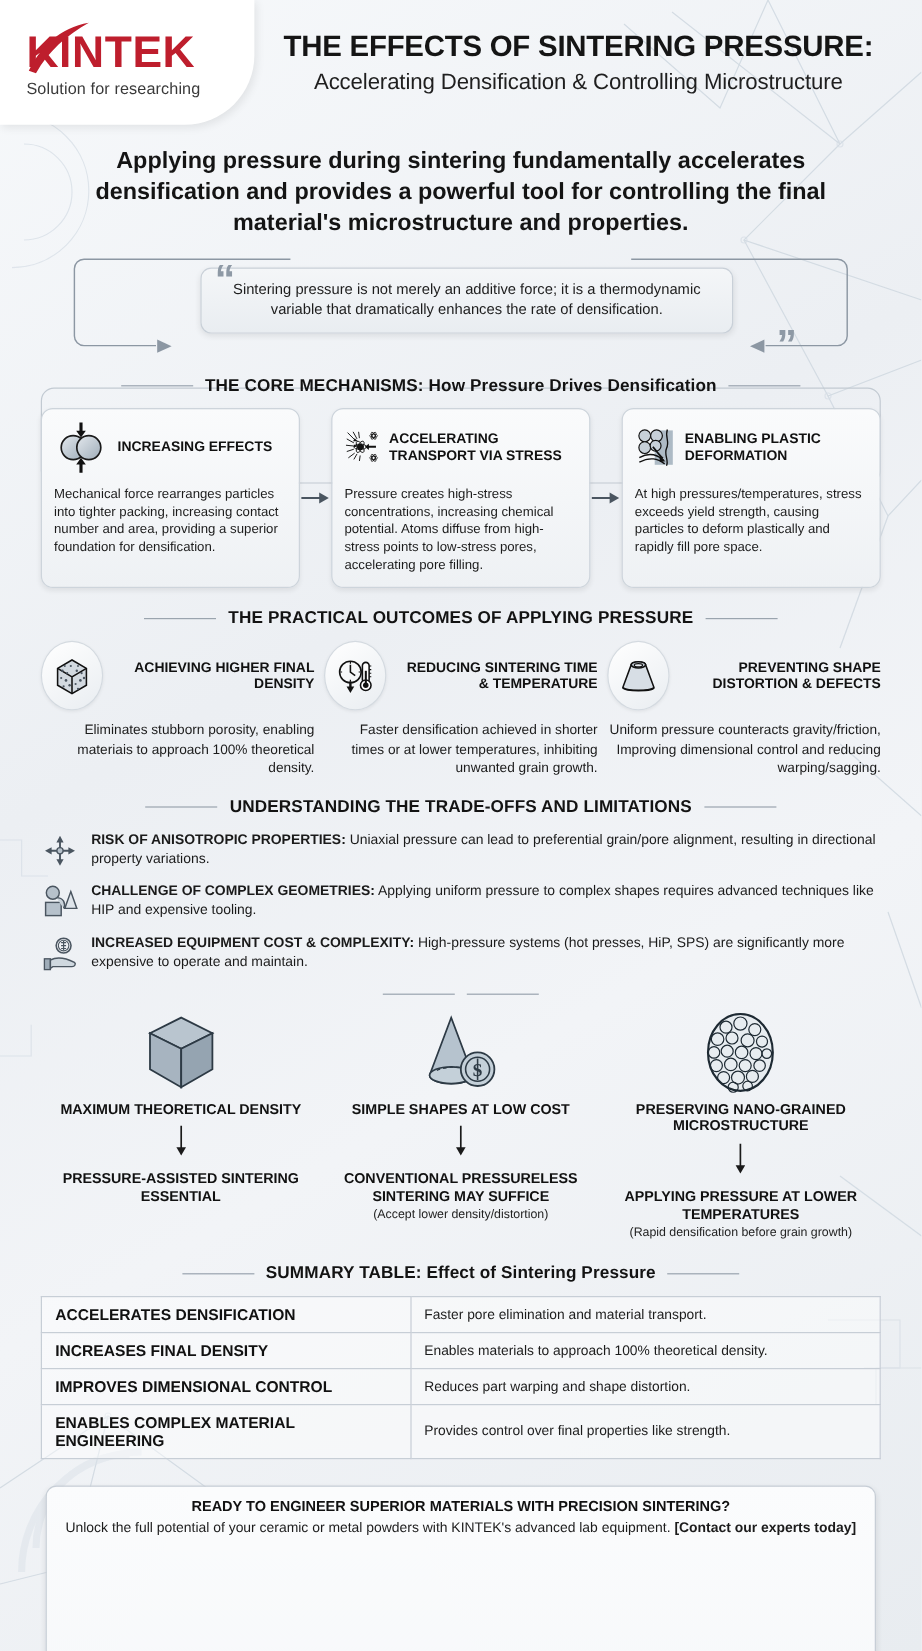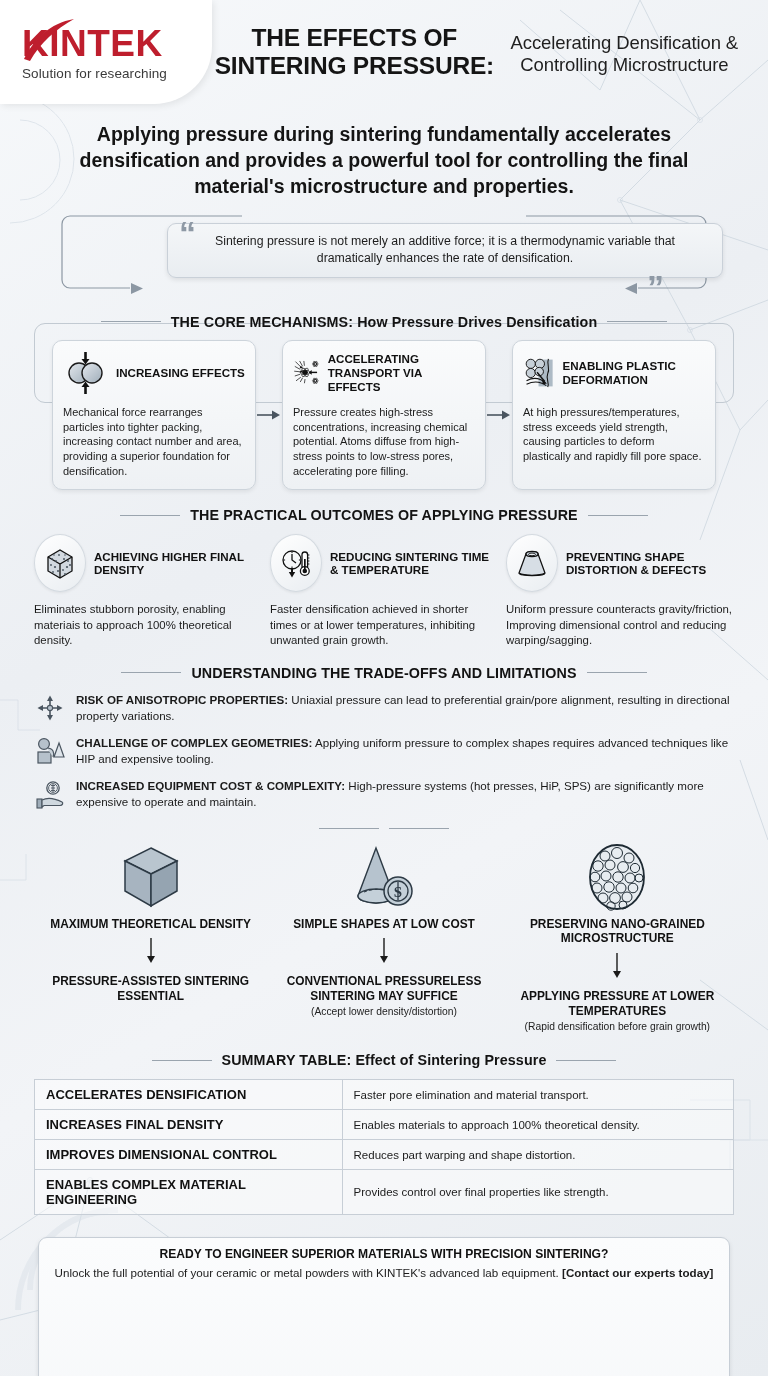--- a/index.html
+++ b/index.html
@@ -29,87 +29,87 @@
     box-shadow:2px 2px 7px rgba(0,0,0,.08);
     position:relative; z-index:3;
   }
   .logo-word { position:relative; height:42px; }
   .logo-word .kt {
     font-size:37px; font-weight:bold; letter-spacing:.5px;
     color:#BE1E2D; line-height:42px; font-family:"Liberation Sans", sans-serif;
   }
   .logo-swoosh { position:absolute; left:-2px; top:-6px; }
   .logo-tag { font-size:13.5px; color:#3a3a3a; margin-top:1px; letter-spacing:.1px; }
-  .header-titles { flex:1; display:flex; flex-direction:row; justify-content:center;
+  .header-titles { flex:1; display:flex; flex-direction:column; justify-content:center;
       align-items:center; padding:0 16px 0 0; }
   .h-title { font-size:24.5px; font-weight:bold; letter-spacing:-.2px; color:#151515; text-align:center; }
   .h-sub { font-size:18.5px; color:#1f1f1f; text-align:center; margin-top:3px; letter-spacing:-.1px; }
 
   
   .hero-wrap { position:relative; z-index:2; margin-top:18px; padding:0 34px; }
   .hero-head {
     font-size:19.5px; font-weight:bold; line-height:1.33; text-align:center;
     color:#141414; position:relative; z-index:3; padding:0 18px;
   }
   .quote-zone { position:relative; margin-top:14px; height:84px; }
   .connector { position:absolute; left:0; top:0; width:100%; height:84px; z-index:1; }
   .quote-card {
-    position:absolute; left:133px; top:9px; width:556px; min-height:52px;
+    position:absolute; left:133px; top:9px; width:444px; min-height:52px;
     background:linear-gradient(180deg,#f4f6f8 0%,#e9edf1 100%);
     border:1px solid #c9d0d8; border-radius:9px;
     box-shadow:0 2px 5px rgba(0,0,0,.09);
     display:flex; align-items:center; justify-content:center;
     z-index:2; padding:9px 26px;
   }
   .quote-text { font-size:12.3px; line-height:1.42; text-align:center; color:#1d1d1d; }
   .qmark { position:absolute; font-size:34px; font-weight:bold; color:#8e99a5; line-height:1; z-index:3; }
   .qmark.open { left:145px; top:2px; }
   .qmark.close { left:613px; top:56px; }
 
   
   .sec-head { position:relative; z-index:3; display:flex; align-items:center; justify-content:center; gap:10px; }
   .sec-head .rule { height:1px; background:#9aa4ae; flex:0 0 60px; }
   .sec-head .txt { font-size:14.3px; font-weight:bold; color:#131313; white-space:nowrap; letter-spacing:.1px; }
   .sec-head .txt .light { font-weight:bold; }
 
   
-  .mech-block { position:relative; z-index:2; margin-top:16px; padding:0 52px; }
+  .mech-block { position:relative; z-index:2; margin-top:16px; padding:0 34px; }
   .mech-outer {
     position:absolute; left:34px; right:34px; top:9px; height:80px;
     border:1px solid #c2cad2; border-radius:11px; z-index:1;
   }
   .mech-row { position:relative; z-index:3; display:flex; gap:0; margin-top:10px; align-items:stretch; }
   .mech-card {
     flex:1 1 0; background:linear-gradient(180deg,#fafbfc 0%,#eef1f4 100%);
     border:1px solid #cdd4db; border-radius:10px;
     box-shadow:0 2px 4px rgba(0,0,0,.07);
     padding:9px 10px 11px 10px; min-height:140px;
   }
   .mech-top { display:flex; align-items:center; gap:7px; min-height:46px; }
   .mech-ttl { font-size:11.6px; font-weight:bold; line-height:1.2; color:#111; }
   .mech-body { font-size:11px; line-height:1.34; margin-top:9px; color:#1c1c1c; }
   .mech-arrow { flex:0 0 26px; display:flex; align-items:center; justify-content:center; }
 
   
   .out-block { position:relative; z-index:2; margin-top:17px; padding:0 34px; }
   .out-row { display:flex; gap:8px; margin-top:11px; }
-  .out-col { flex:1 1 0; }
+  .out-col { flex:1 1 0;text-align:right; }
   .out-top { display:flex; align-items:center; gap:8px; min-height:58px; }
   .out-circle {
     flex:0 0 52px; width:52px; height:58px; border-radius:50%;
     background:linear-gradient(145deg,#ffffff 0%,#e9edf1 100%);
     border:1px solid #d4dae0; display:flex; align-items:center; justify-content:center;
     box-shadow:0 1px 3px rgba(0,0,0,.07);
   }
   .out-ttl { font-size:11.6px; font-weight:bold; line-height:1.2; color:#111; }
   .out-body { font-size:11.4px; line-height:1.35; margin-top:10px; color:#1c1c1c; }
 
   
   .trade-block { position:relative; z-index:2; margin-top:16px; padding:0 34px; }
-  .trade-item { display:flex; gap:10px; margin-top:11px; align-items:flex-start; }
+  .trade-item { display:flex; gap:10px; margin-top:11px; align-items:center; }
   .trade-ico { flex:0 0 32px; display:flex; justify-content:center; padding-top:2px; }
   .trade-txt { font-size:11.6px; line-height:1.38; color:#1a1a1a; }
   .trade-txt b { font-weight:bold; }
 
   
   .choice-block { position:relative; z-index:2; margin-top:18px; padding:0 34px; }
   .choice-row { display:flex; margin-top:12px; }
   .choice-col { flex:1 1 0; display:flex; flex-direction:column; align-items:center; }
   .choice-ico { height:72px; display:flex; align-items:center; justify-content:center; }
   .choice-goal { font-size:11.9px; font-weight:bold; text-align:center; line-height:1.25; margin-top:4px; color:#111; }
@@ -277,21 +277,21 @@
               <circle cx="37" cy="8" r="2.2"></circle>
                 <ellipse cx="37" cy="8" rx="5" ry="2.1"></ellipse>
               <ellipse cx="37" cy="8" rx="5" ry="2.1" transform="rotate(60 37 8)"></ellipse>
               <ellipse cx="37" cy="8" rx="5" ry="2.1" transform="rotate(120 37 8)"></ellipse>
               <circle cx="37" cy="36" r="2.2"></circle>
                 <ellipse cx="37" cy="36" rx="5" ry="2.1"></ellipse>
               <ellipse cx="37" cy="36" rx="5" ry="2.1" transform="rotate(60 37 36)"></ellipse>
               <ellipse cx="37" cy="36" rx="5" ry="2.1" transform="rotate(120 37 36)"></ellipse>
             </g>
           </svg>
-          <div class="mech-ttl">ACCELERATING TRANSPORT VIA EFFECTS</div>
+          <div class="mech-ttl">ACCELERATING TRANSPORT VIA STRESS</div>
         </div>
         <div class="mech-body">Pressure creates high-stress concentrations, increasing chemical potential. Atoms diffuse from high-stress points to low-stress pores, accelerating pore filling.</div>
       </div>
 
       <div class="mech-arrow">
         <svg width="24" height="14" viewBox="0 0 24 14">
           <path d="M0 7 H16" stroke="#4a5560" stroke-width="1.6"></path>
           <polygon points="15,2.5 23,7 15,11.5" fill="#4a5560"></polygon>
         </svg>
       </div>

